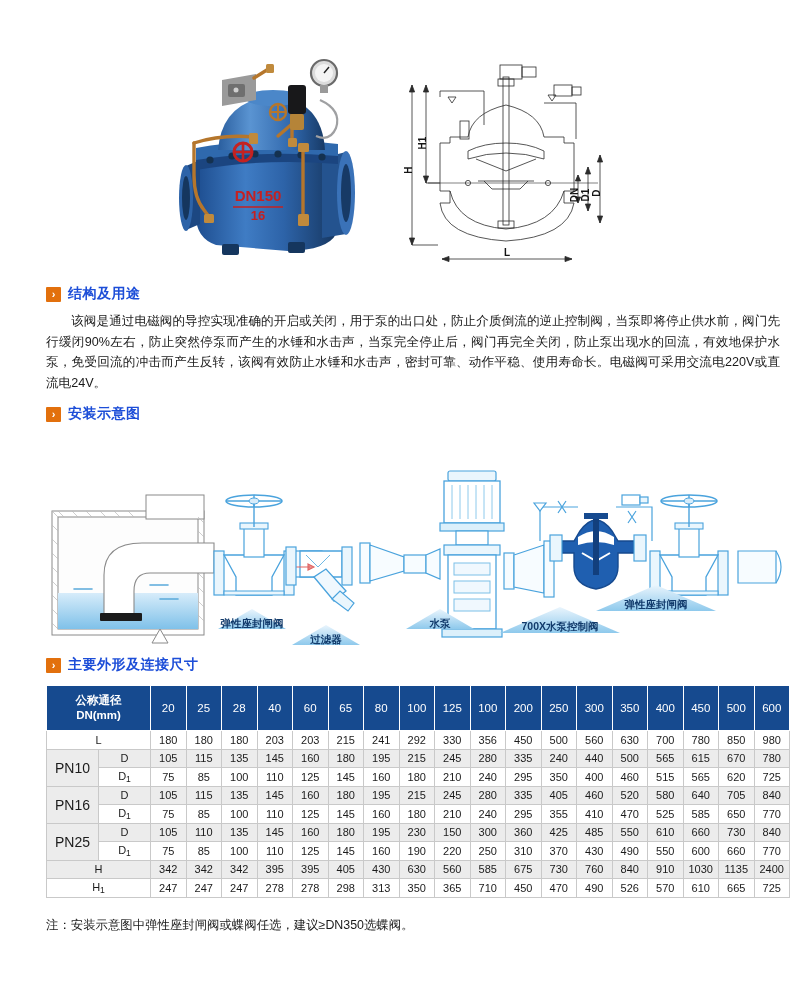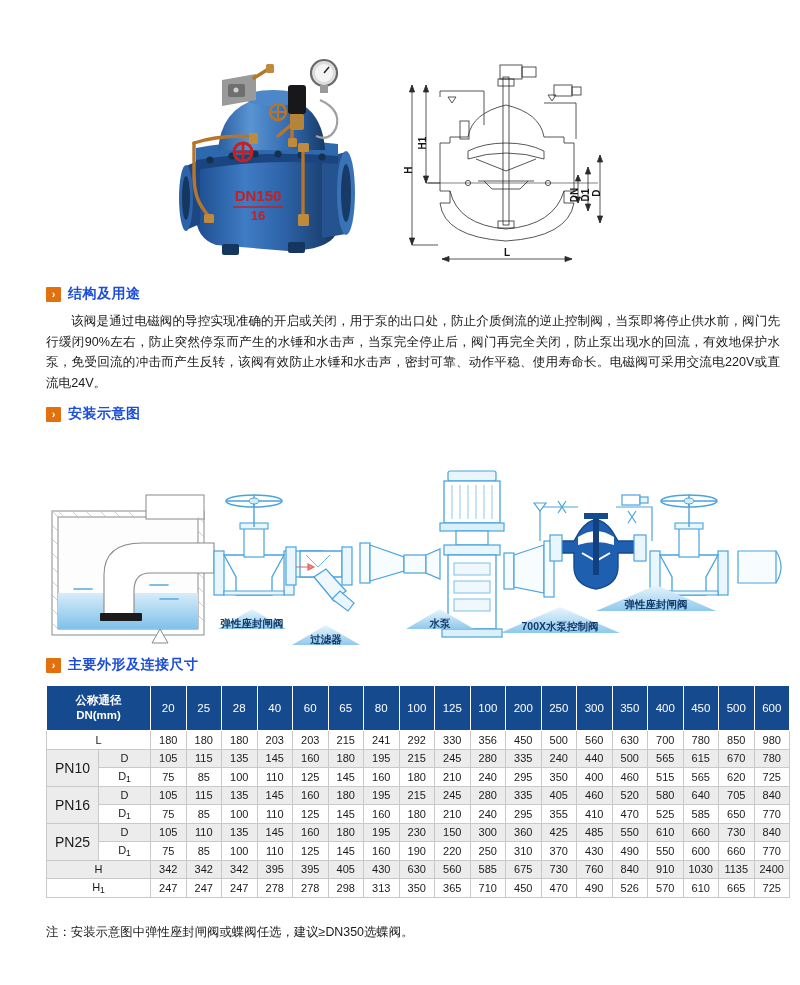--- a/index.html
+++ b/index.html
@@ -108,21 +108,21 @@
   thead th.hdr-name { font-size: 11.5px; font-weight: bold; line-height: 15px; }
   tbody tr.odd td { background: #ffffff; }
   tbody tr.even td { background: #ececec; }
   td.lbl { font-weight: normal; font-size: 11px; }
   td.lbl-grp { font-size: 14px; }
   td.val { font-size: 11px; }
   table.dims tbody td { border: 1px solid #c9c9c9; }
 
   .note {
     padding: 0 10px 0 46px;
-    margin-top: 26px;
+    margin-top: 19px;
     font-size: 12.4px;
     color: #1a1a1a;
   }
   .sub { font-size: 0.78em; vertical-align: -0.18em; }
 </style>
 </head>
 <body>
 
 <div class="figures">
 

